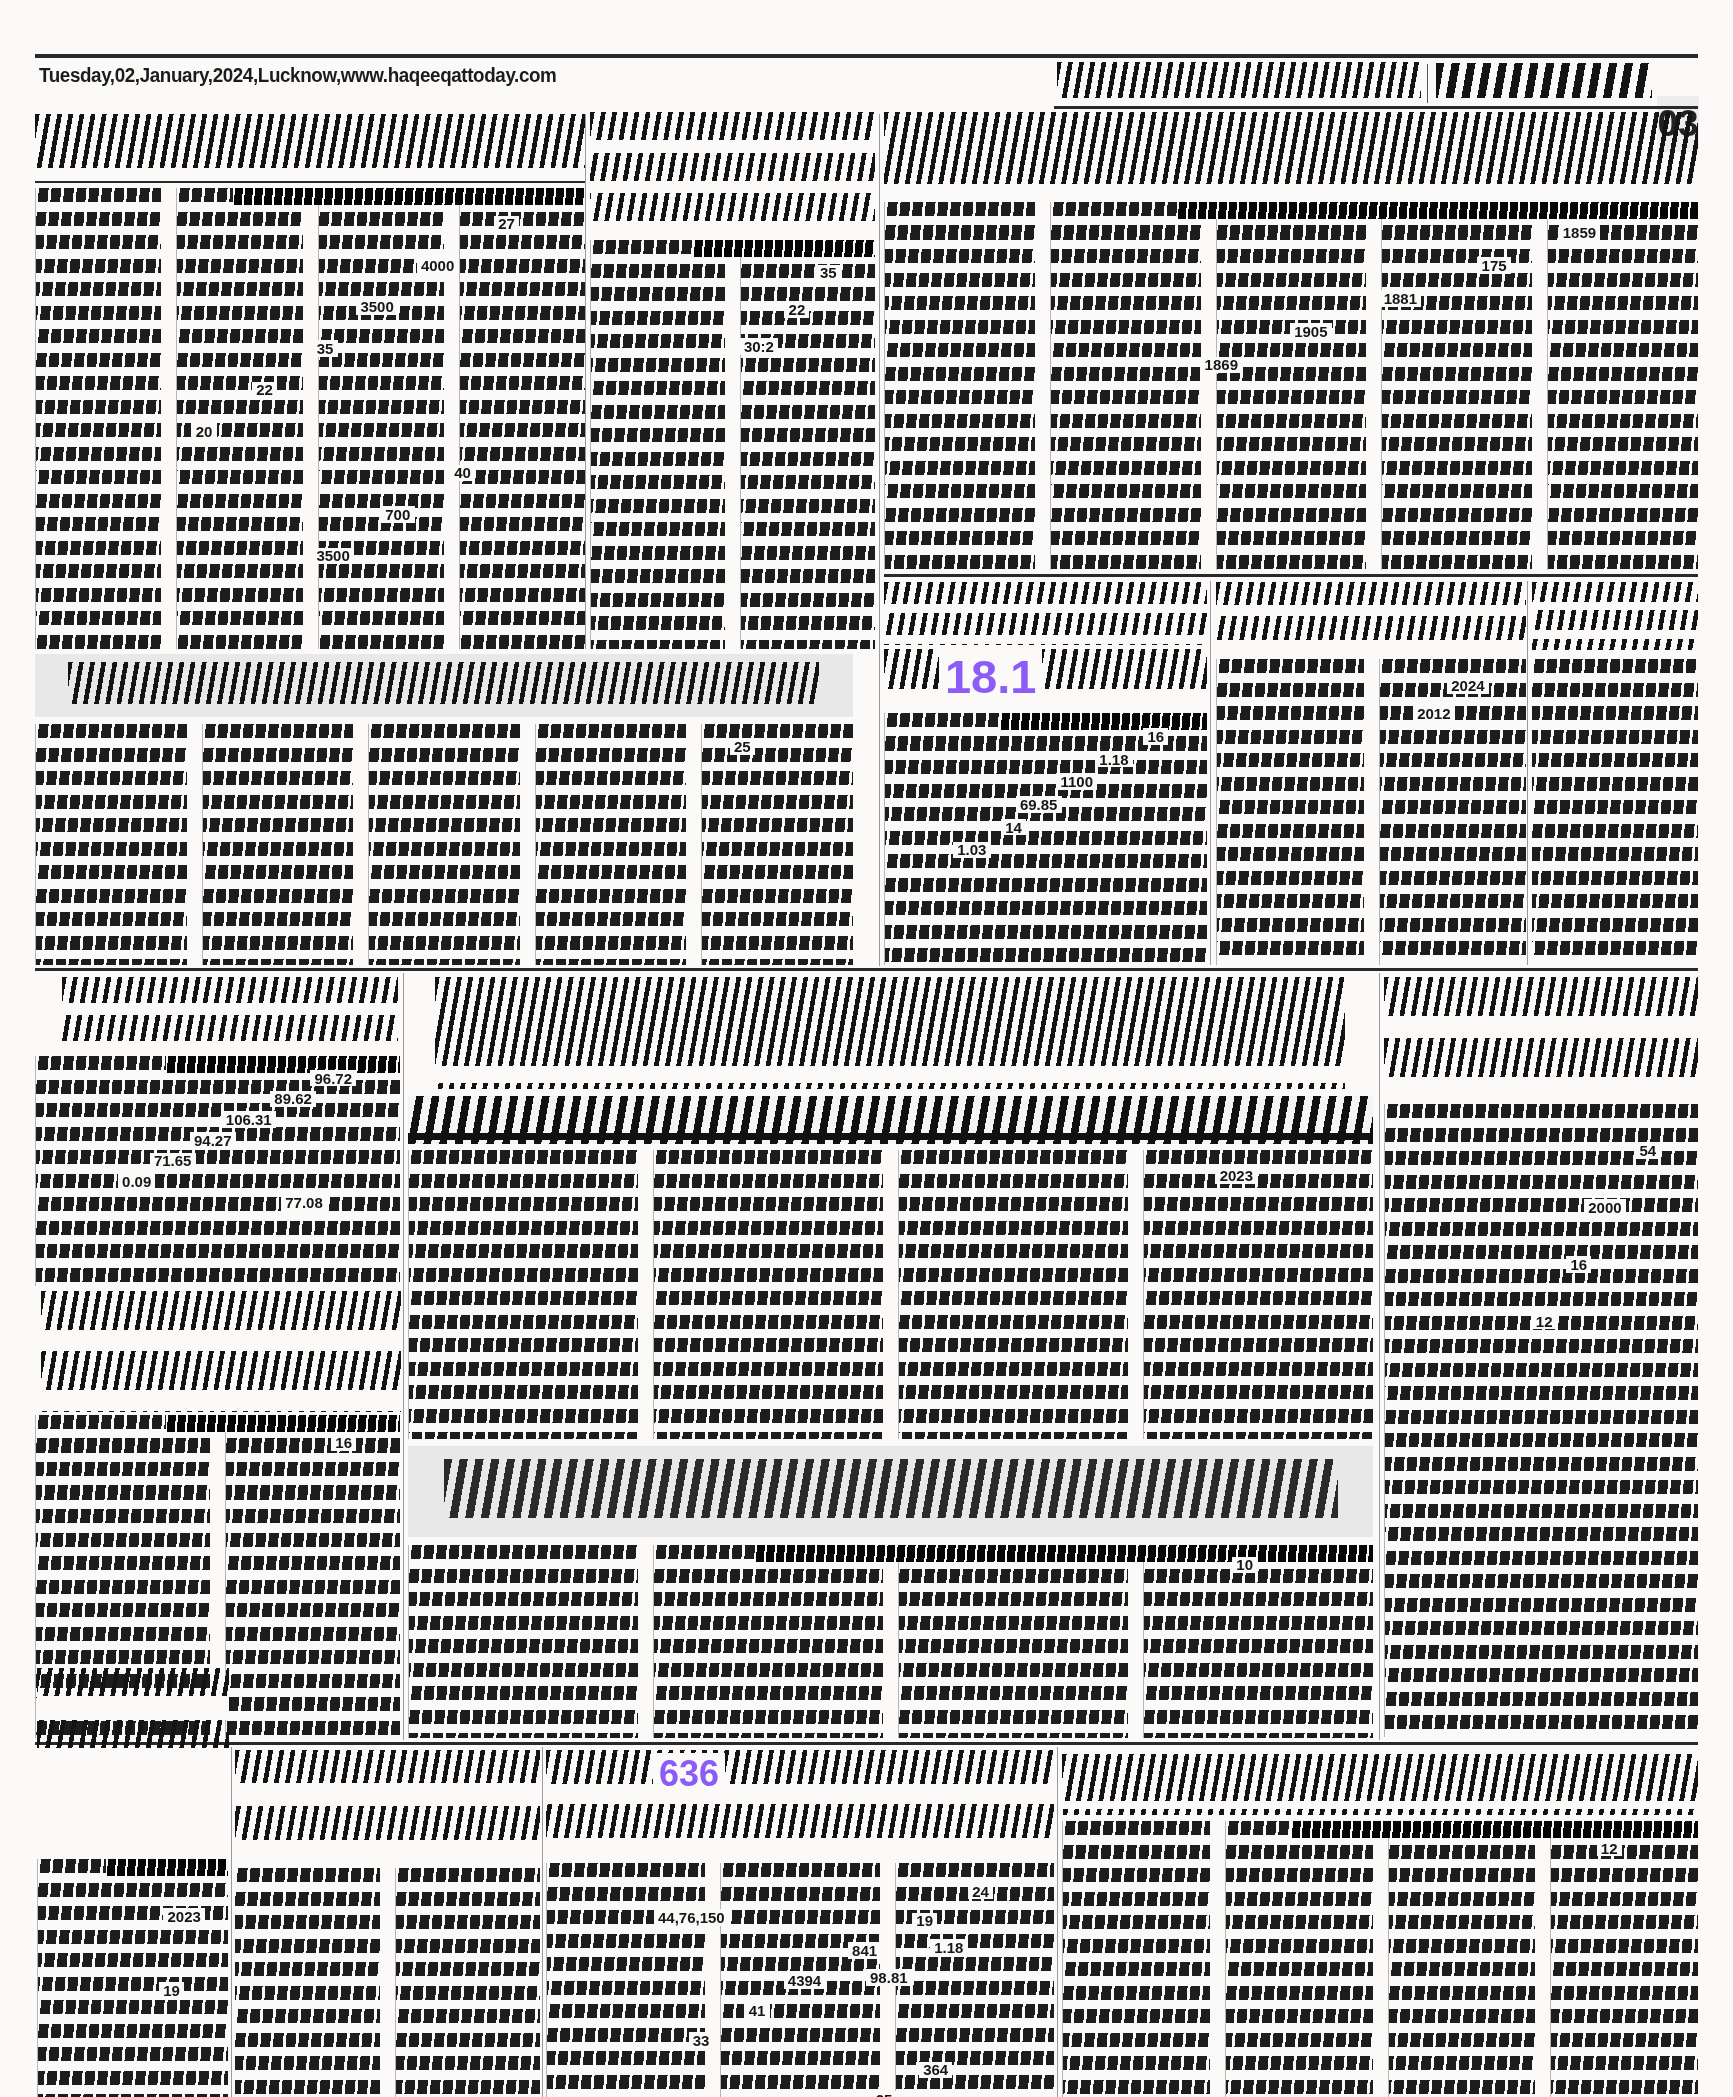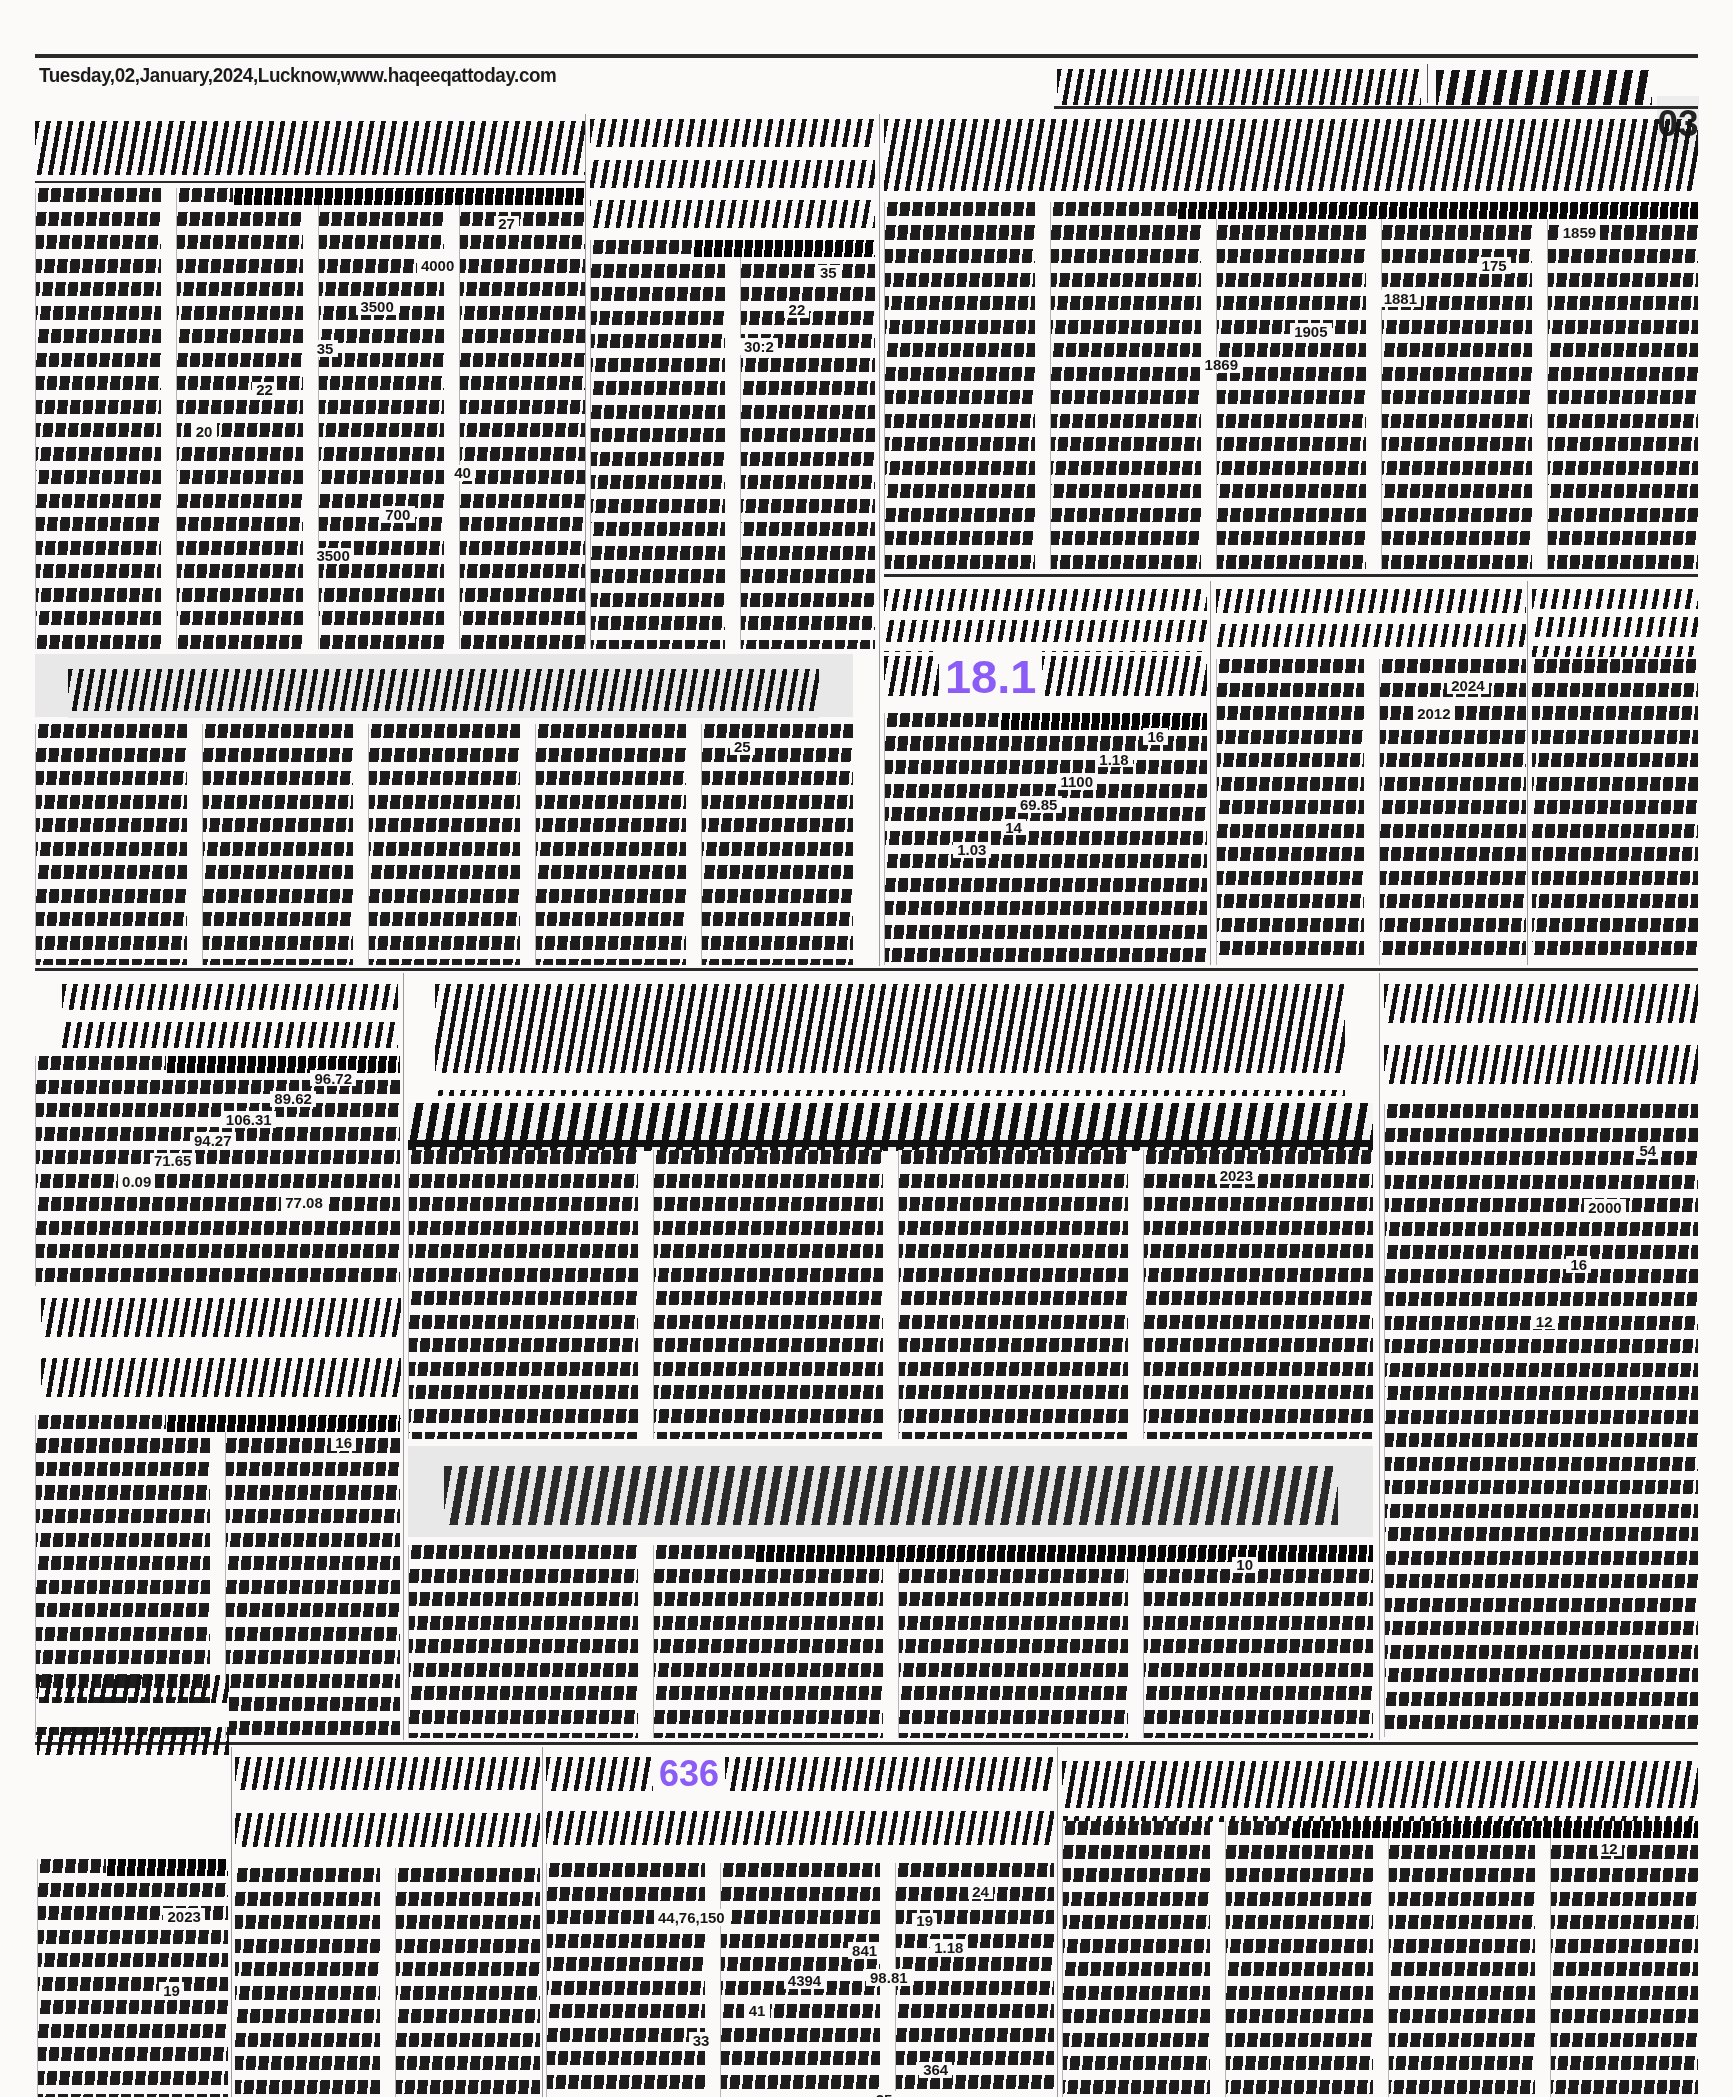--- a/index.html
+++ b/index.html
@@ -11,21 +11,20 @@
   .vrule{position:absolute;background:#9b9b9b;width:0.8px;}
 
   
   .script-h{
     position:absolute;color:transparent;overflow:hidden;
     --ink:42px;--gap:15px;--bg:#fbfaf8;--c:#141414;
     font-size:21px;line-height:1.1;
     background-image:
       repeating-linear-gradient(to bottom, transparent 0 var(--ink), var(--bg) var(--ink) calc(var(--ink) + var(--gap))),
       repeating-linear-gradient(100deg, var(--c) 0 4.6px, transparent 4.6px 11px);
-    margin-top: 7px;
   }
   .script-h.heavy{
     background-image:
       repeating-linear-gradient(to bottom, transparent 0 var(--ink), var(--bg) var(--ink) calc(var(--ink) + var(--gap))),
       repeating-linear-gradient(100deg, var(--c) 0 8px, transparent 8px 15.5px);
     font-family: Liberation Mono, monospace;
   }
   .script-h.inv{--bg:#111111;--c:#f4f4f4;background-color:#111111;}
 
   

